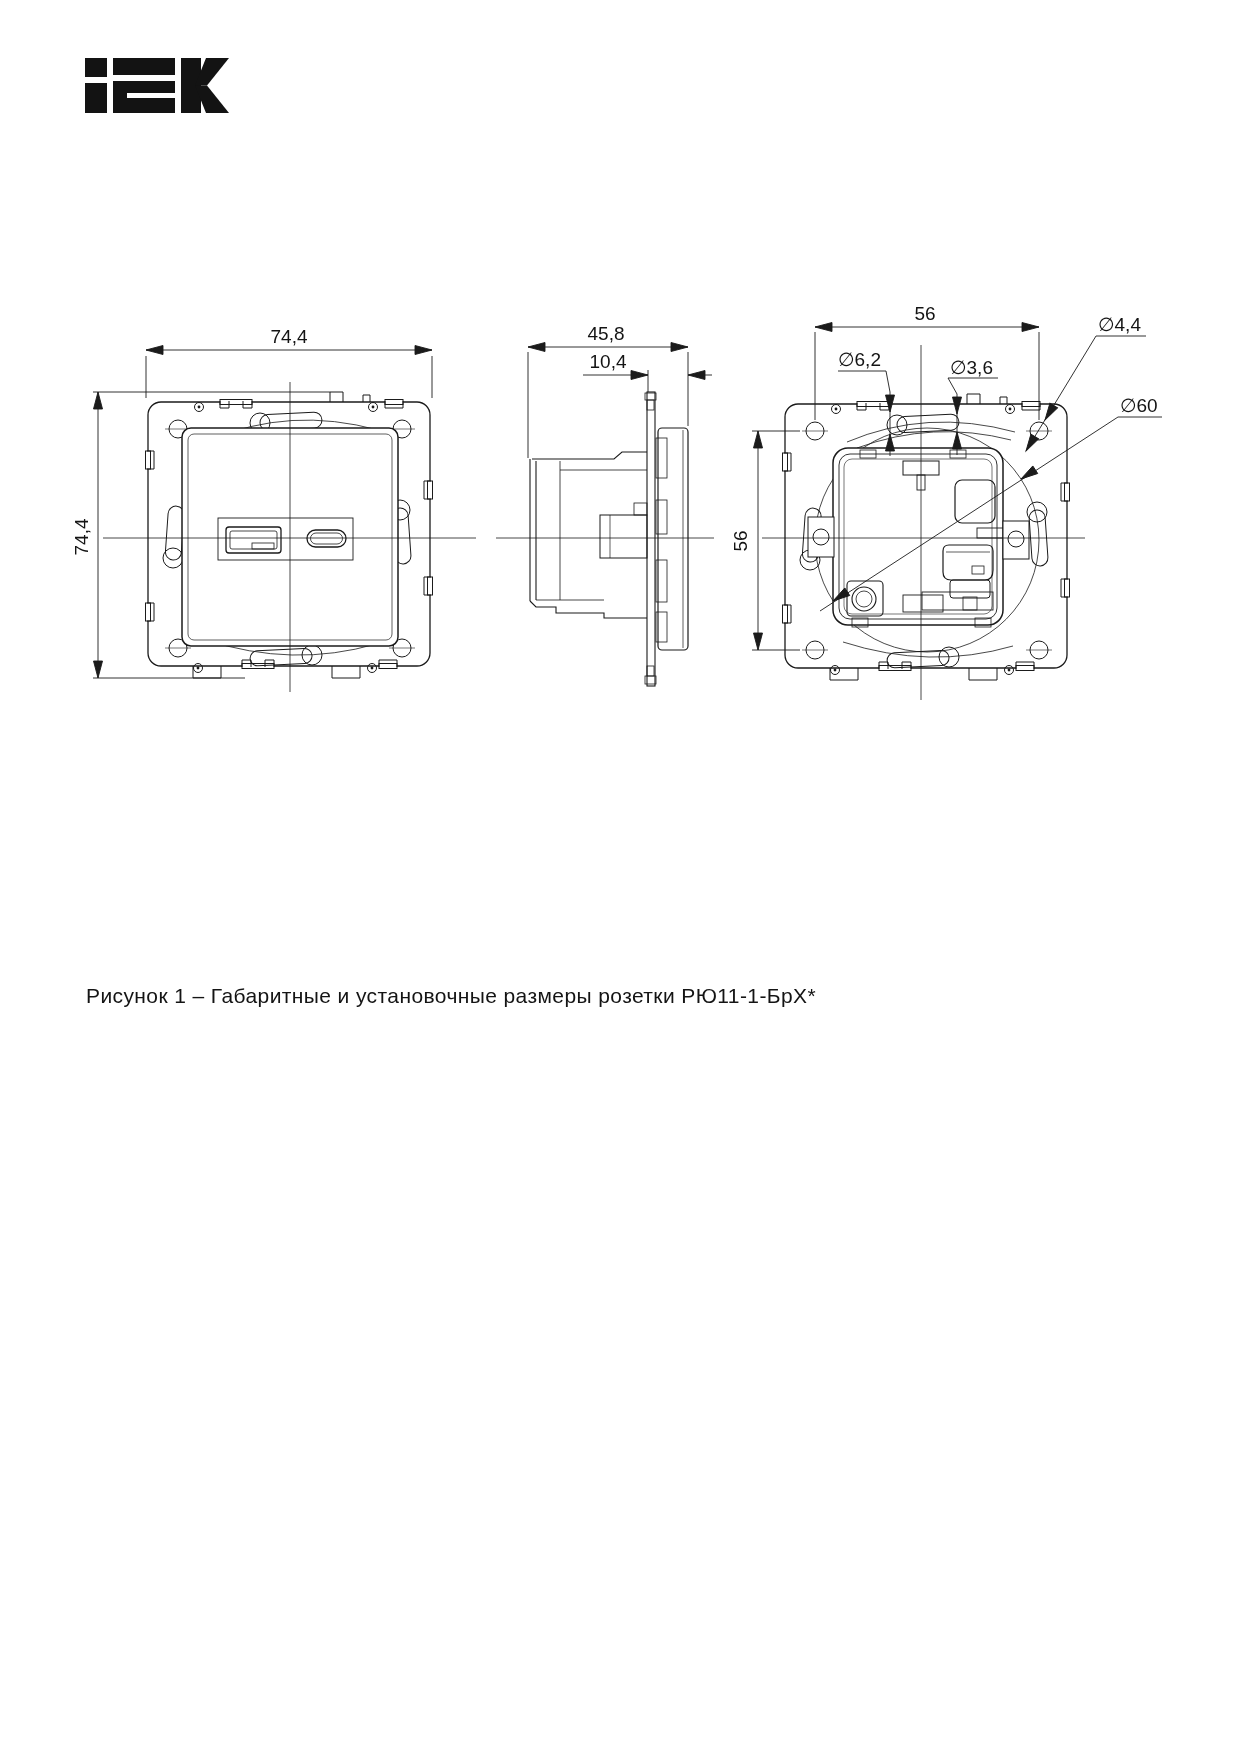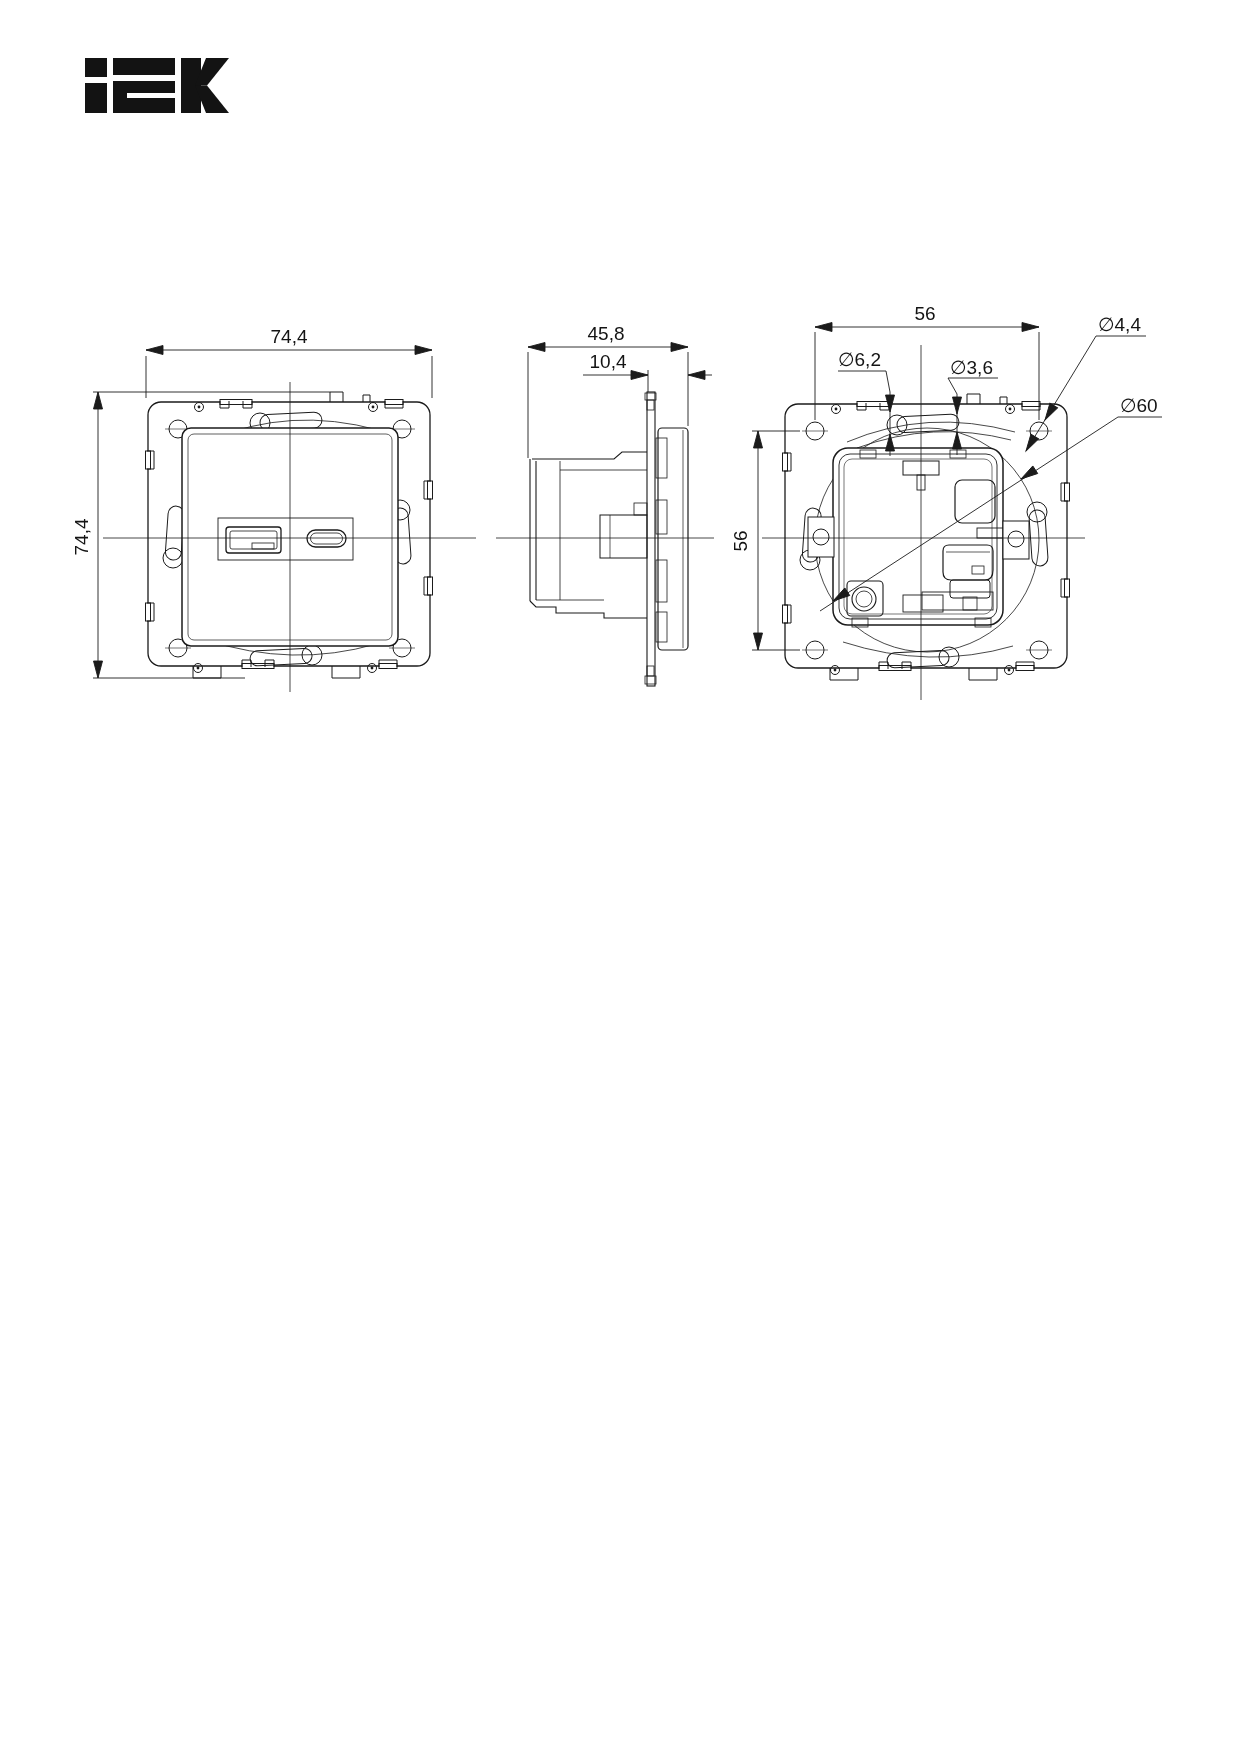--- a/index.html
+++ b/index.html
@@ -303,14 +303,15 @@
     <g stroke-width="0.9">
       <text class="dim-label" x="1120" y="412" stroke="none">∅60</text>
       <line x1="1118" y1="417" x2="1162" y2="417"></line>
       <line x1="1118" y1="417" x2="820" y2="611"></line>
       <use href="#ah" transform="translate(1021,479) rotate(147)"></use>
       <use href="#ah" transform="translate(833,601) rotate(147)"></use>
     </g>
   </g>
 </svg>
 
+<div class="caption">Рисунок 1 – Габаритные и установочные размеры розетки РЮ11-1-БрХ*</div>
 
 </div>
 
 </body></html>

